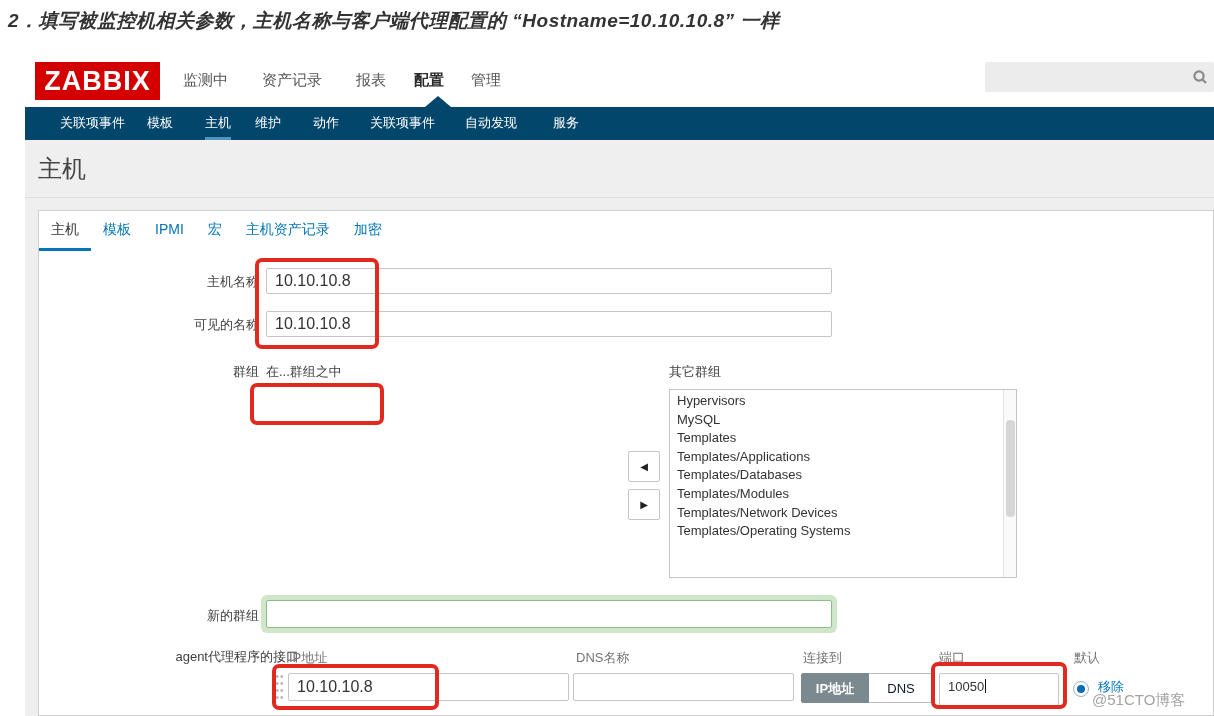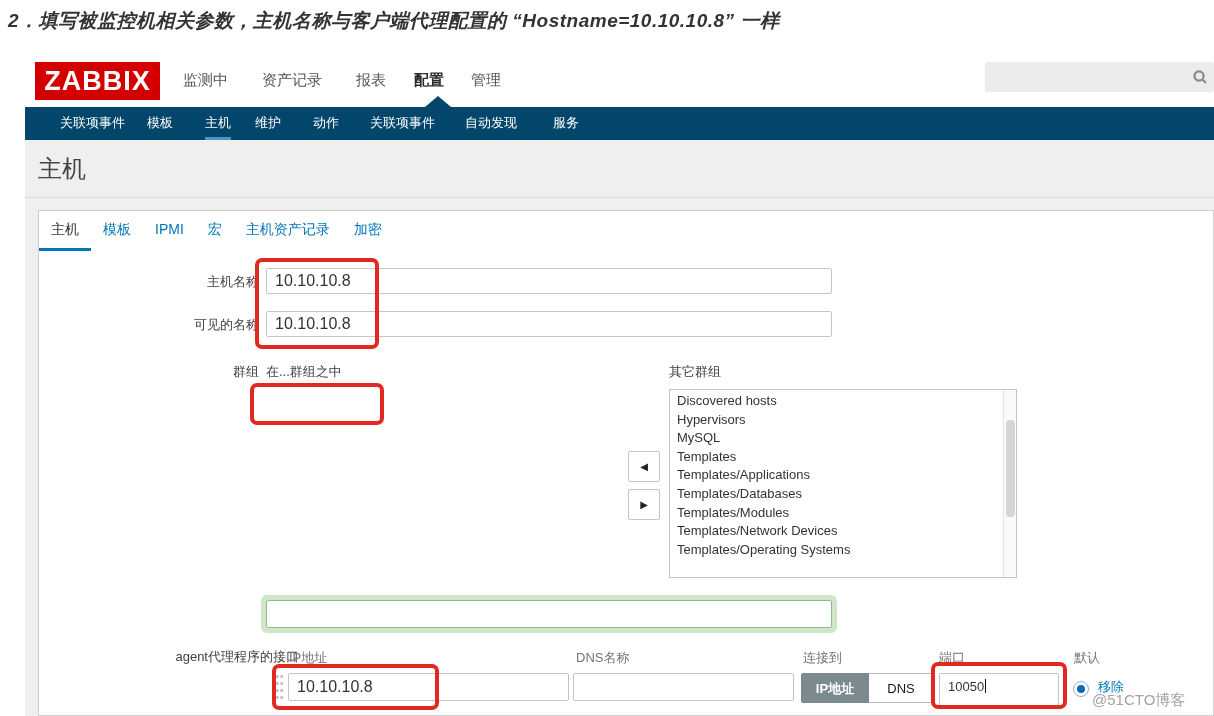--- a/index.html
+++ b/index.html
@@ -139,34 +139,34 @@
 
 
       <div class="arrow-btn" style="left:589px; top:240px;">
         <span>◀</span>
       </div>
       <div class="arrow-btn" style="left:589px; top:278px;">
         <span>▶</span>
       </div>
 
       <div class="listbox" style="left:630px; top:178px; width:348px; height:189px; padding-top:2px;">
-        <div class="li">Discovered hosts</div>
         <div class="li">Hypervisors</div>
         <div class="li">MySQL</div>
         <div class="li">Templates</div>
         <div class="li">Templates/Applications</div>
         <div class="li">Templates/Databases</div>
         <div class="li">Templates/Modules</div>
         <div class="li">Templates/Network Devices</div>
         <div class="li">Templates/Operating Systems</div>
         <div class="vsb">
             <div class="thumb" style="top:30px; height:97px;"></div>
           </div>
       </div>
 
+      <div class="flabel" style="top:396px;">新的群组</div>
       <input class="tinput green-input" style="left: 227px; top: 389px; width: 566px; height: 28px;" value="">
 
       <div class="flabel" style="top:437px;margin-left:40px;">agent代理程序的接口</div>
       <div class="colhead" style="left:250px; top:438px;">IP地址</div>
       <div class="colhead" style="left:537px; top:438px;">DNS名称</div>
       <div class="colhead" style="left:764px; top:438px;">连接到</div>
       <div class="colhead" style="left:900px; top:438px;">端口</div>
       <div class="colhead" style="left:1035px; top:438px;">默认</div>
 
       <div class="drag-handle" style="left:236px; top:462px;"></div>

